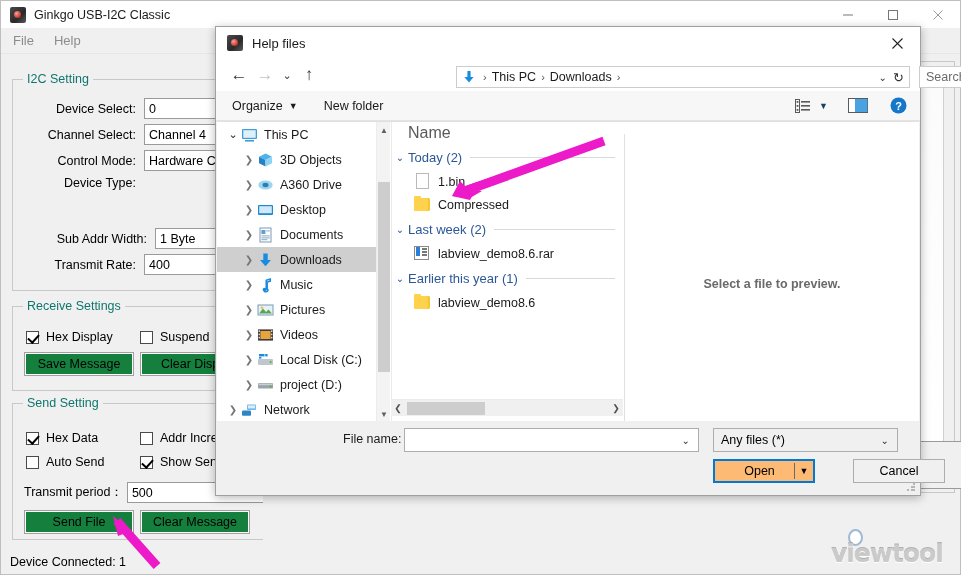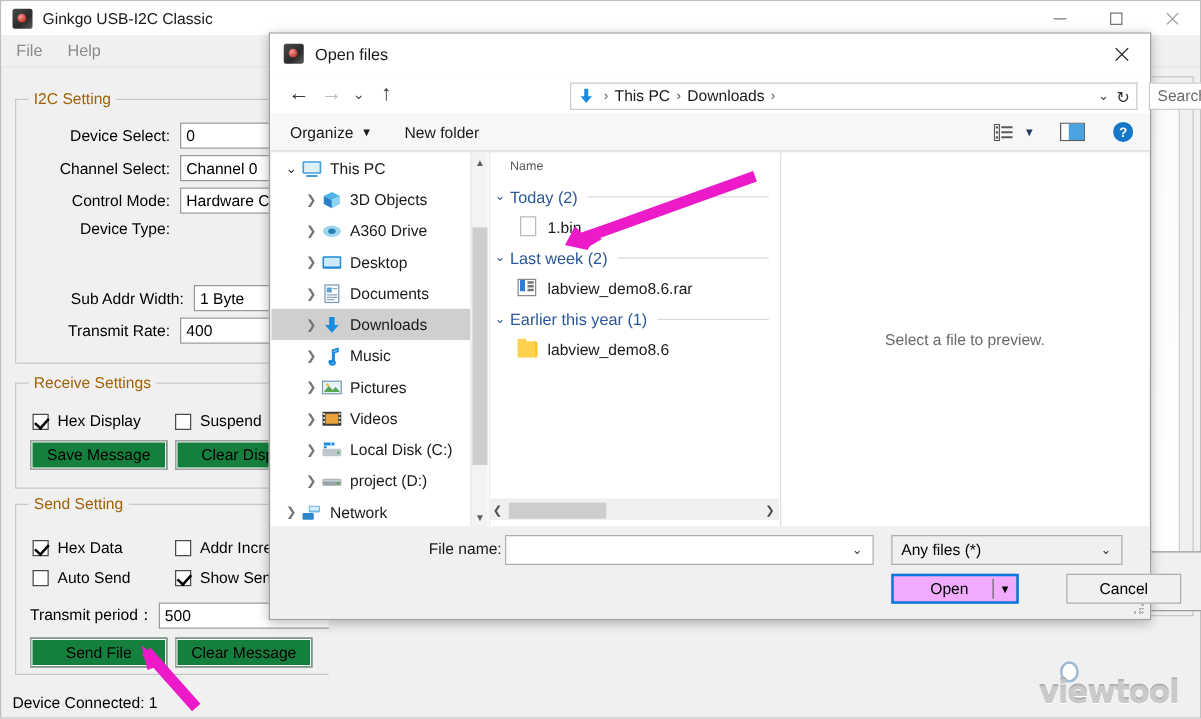--- a/index.html
+++ b/index.html
@@ -47,21 +47,21 @@
     border-bottom:1px solid #e6e6e6;
   }
   .menu-item { font-size:13px; color:#8c8c8c; margin-right:20px; }
 
   
   .groupbox {
     position:absolute; border:1px solid #c8c8c8; background:transparent;
   }
   .group-legend {
     position:absolute; top:-8px; left:10px; background:#f0f0f0;
-    padding:0 4px; font-size:12.5px; color:#a16207;
+    padding:0 4px; font-size:12.5px; color:#0f766e;
   }
   .field-row { position:absolute; display:flex; align-items:center; }
   .field-label { font-size:12.5px; color:#000; text-align:right; }
   .field-input {
     border:1px solid #9a9a9a; background:#ffffff; height:21px;
     font-size:12.5px; color:#000; padding:0 4px; display:flex; align-items:center;
     font-family:"Liberation Sans", sans-serif;
   }
   .cbx-row { position:absolute; display:flex; align-items:center; }
   .cbx {
@@ -215,21 +215,21 @@
   #tree-scroll .sb-up { top:0; } #tree-scroll .sb-dn { bottom:0; }
   #tree-thumb { position:absolute; left:1px; top:60px; width:12px; height:190px; background:#cdcdcd; }
 
   
   #list-pane {
     position:absolute; left:174px; top:0; width:232px; height:300px; background:#fff;
     border-left:1px solid #eaeaea;
   }
   #col-header {
     height:22px; display:flex; align-items:center; padding-left:16px;
-    font-size:10px; color:#5a5a5a;
+    font-size:16px; color:#5a5a5a;
   }
   .group-head {
     height:26px; display:flex; align-items:center; font-size:13px; color:#2b5797;
   }
   .gh-caret { width:16px; text-align:center; font-size:10px; color:#2b5797; }
   .gh-text { white-space:nowrap; }
   .gh-rule { flex:1; height:1px; background:#d9d9d9; margin-left:8px; margin-right:8px; }
   .file-row {
     height:23px; display:flex; align-items:center; padding-left:22px;
     font-size:12.5px; color:#1a1a1a;
@@ -248,22 +248,22 @@
 
   #list-hscroll {
     position:absolute; left:174px; top:277px; width:232px; height:17px;
     background:#f0f0f0; border-top:1px solid #ececec; display:flex; align-items:center;
   }
   #list-hscroll .hs-l, #list-hscroll .hs-r { width:14px; text-align:center; font-size:9px; color:#505050; }
   #hs-thumb { width:78px; height:13px; background:#cdcdcd; margin-left:2px; }
 
   
   #preview-pane {
-    position:absolute; left:407px; top:0; width:295px; height:300px; background:#fff;
-    border-left:1px solid #e0e0e0; display:flex; align-items:center; justify-content:center;
+    position:absolute; left:407px; top:12px; width:295px; height:300px; background:#fff;
+    border-left:1px solid #e0e0e0; display:flex; align-items:center; justify-content:center;font-weight:bold;
   }
   #preview-text { font-size:12.5px; color:#6a6a6a; }
 
   
   #dlg-footer { position:absolute; left:0; top:394px; width:704px; height:74px; background:#f0f0f0; }
   #fn-label { position:absolute; left:127px; top:11px; font-size:12.5px; color:#1a1a1a; }
   #fn-input {
     position:absolute; left:188px; top:7px; width:295px; height:24px;
     border:1px solid #adadad; background:#fff; display:flex; align-items:center;
   }
@@ -273,21 +273,21 @@
   }
   #fn-caret { font-size:10px; color:#333; padding-right:8px; }
   #filter-select {
     position:absolute; left:497px; top:7px; width:185px; height:24px;
     border:1px solid #adadad; background:#f0f0f0; display:flex; align-items:center;
     font-size:12.5px; padding-left:7px;
   }
   #filter-caret { margin-left:auto; font-size:10px; color:#333; padding-right:8px; }
   #open-btn {
     position:absolute; left:497px; top:38px; width:102px; height:24px;
-    border:2px solid #0078d7; background:#f0abfc;
+    border:2px solid #0078d7; background:#fdba74;
     display:flex; align-items:center; font-size:12.5px;
   }
   #open-btn .ob-text { flex:1; text-align:center; padding-left:10px; }
   #open-btn .ob-split { width:1px; height:16px; background:#6a6a6a; }
   #open-btn .ob-caret { width:18px; text-align:center; font-size:9px; }
   #cancel-btn {
     position:absolute; left:637px; top:38px; width:92px; height:24px;
     border:1px solid #adadad; background:#f0f0f0;
     display:flex; align-items:center; justify-content:center; font-size:12.5px;
   }
@@ -341,21 +341,21 @@
   <div class="groupbox" style="left:11px; top:78px; width:480px; height:212px;">
     <span class="group-legend">I2C Setting</span>
   </div>
 
   <div class="field-row" style="left:30px; top:97px;">
     <span class="field-label" style="width:105px;">Device Select:</span>
     <span class="field-input" style="width:135px; margin-left:8px;">0</span>
   </div>
   <div class="field-row" style="left:30px; top:123px;">
     <span class="field-label" style="width:105px;">Channel Select:</span>
-    <span class="field-input" style="width:135px; margin-left:8px;">Channel 0</span>
+    <span class="field-input" style="width:135px; margin-left:8px;">Channel 4</span>
   </div>
   <div class="field-row" style="left:30px; top:149px;">
     <span class="field-label" style="width:105px;">Control Mode:</span>
     <span class="field-input" style="width:135px; margin-left:8px; overflow:hidden;">Hardware Cont</span>
   </div>
   <div class="field-row" style="left:30px; top:175px;">
     <span class="field-label" style="width:105px;">Device Type:</span>
   </div>
   <div class="field-row" style="left:29px; top:227px;">
     <span class="field-label" style="width:117px;">Sub Addr Width:</span>
@@ -415,21 +415,21 @@
   </div>
   <div id="partial-send-btn">nd</div>
   <div id="spinner-circle"></div>
   <div id="watermark">viewtool</div>
 </div>
 
 <div id="dialog">
 
   <div id="dlg-titlebar">
     <div id="dlg-icon"></div>
-    <div id="dlg-title">Open files</div>
+    <div id="dlg-title">Help files</div>
     <div id="dlg-close">
       <svg width="13" height="13" viewBox="0 0 13 13">
           <line x1="1.5" y1="1.5" x2="11.5" y2="11.5" stroke="#222" stroke-width="1.1"></line>
           <line x1="11.5" y1="1.5" x2="1.5" y2="11.5" stroke="#222" stroke-width="1.1"></line>
         </svg>
     </div>
   </div>
 
   <div id="dlg-navbar">
     <div class="nav-arrow" style="margin-left:10px;">←</div>
@@ -660,20 +660,26 @@
         <span class="gh-caret">⌄</span>
         <span class="gh-text">Today (2)</span>
         <span class="gh-rule"></span>
       </div>
       <div class="file-row">
         <span class="ficon">
             <span class="ic-doc" style="display:block;"></span>
           </span>
         <span>1.bin</span>
       </div>
+      <div class="file-row">
+        <span class="ficon">
+            <span class="ic-folder" style="display:block;"></span>
+          </span>
+        <span>Compressed</span>
+      </div>
 
       <div class="group-head">
         <span class="gh-caret">⌄</span>
         <span class="gh-text">Last week (2)</span>
         <span class="gh-rule"></span>
       </div>
       <div class="file-row">
         <span class="ficon">
             <span class="ic-rar" style="display:block;"></span>
           </span>

